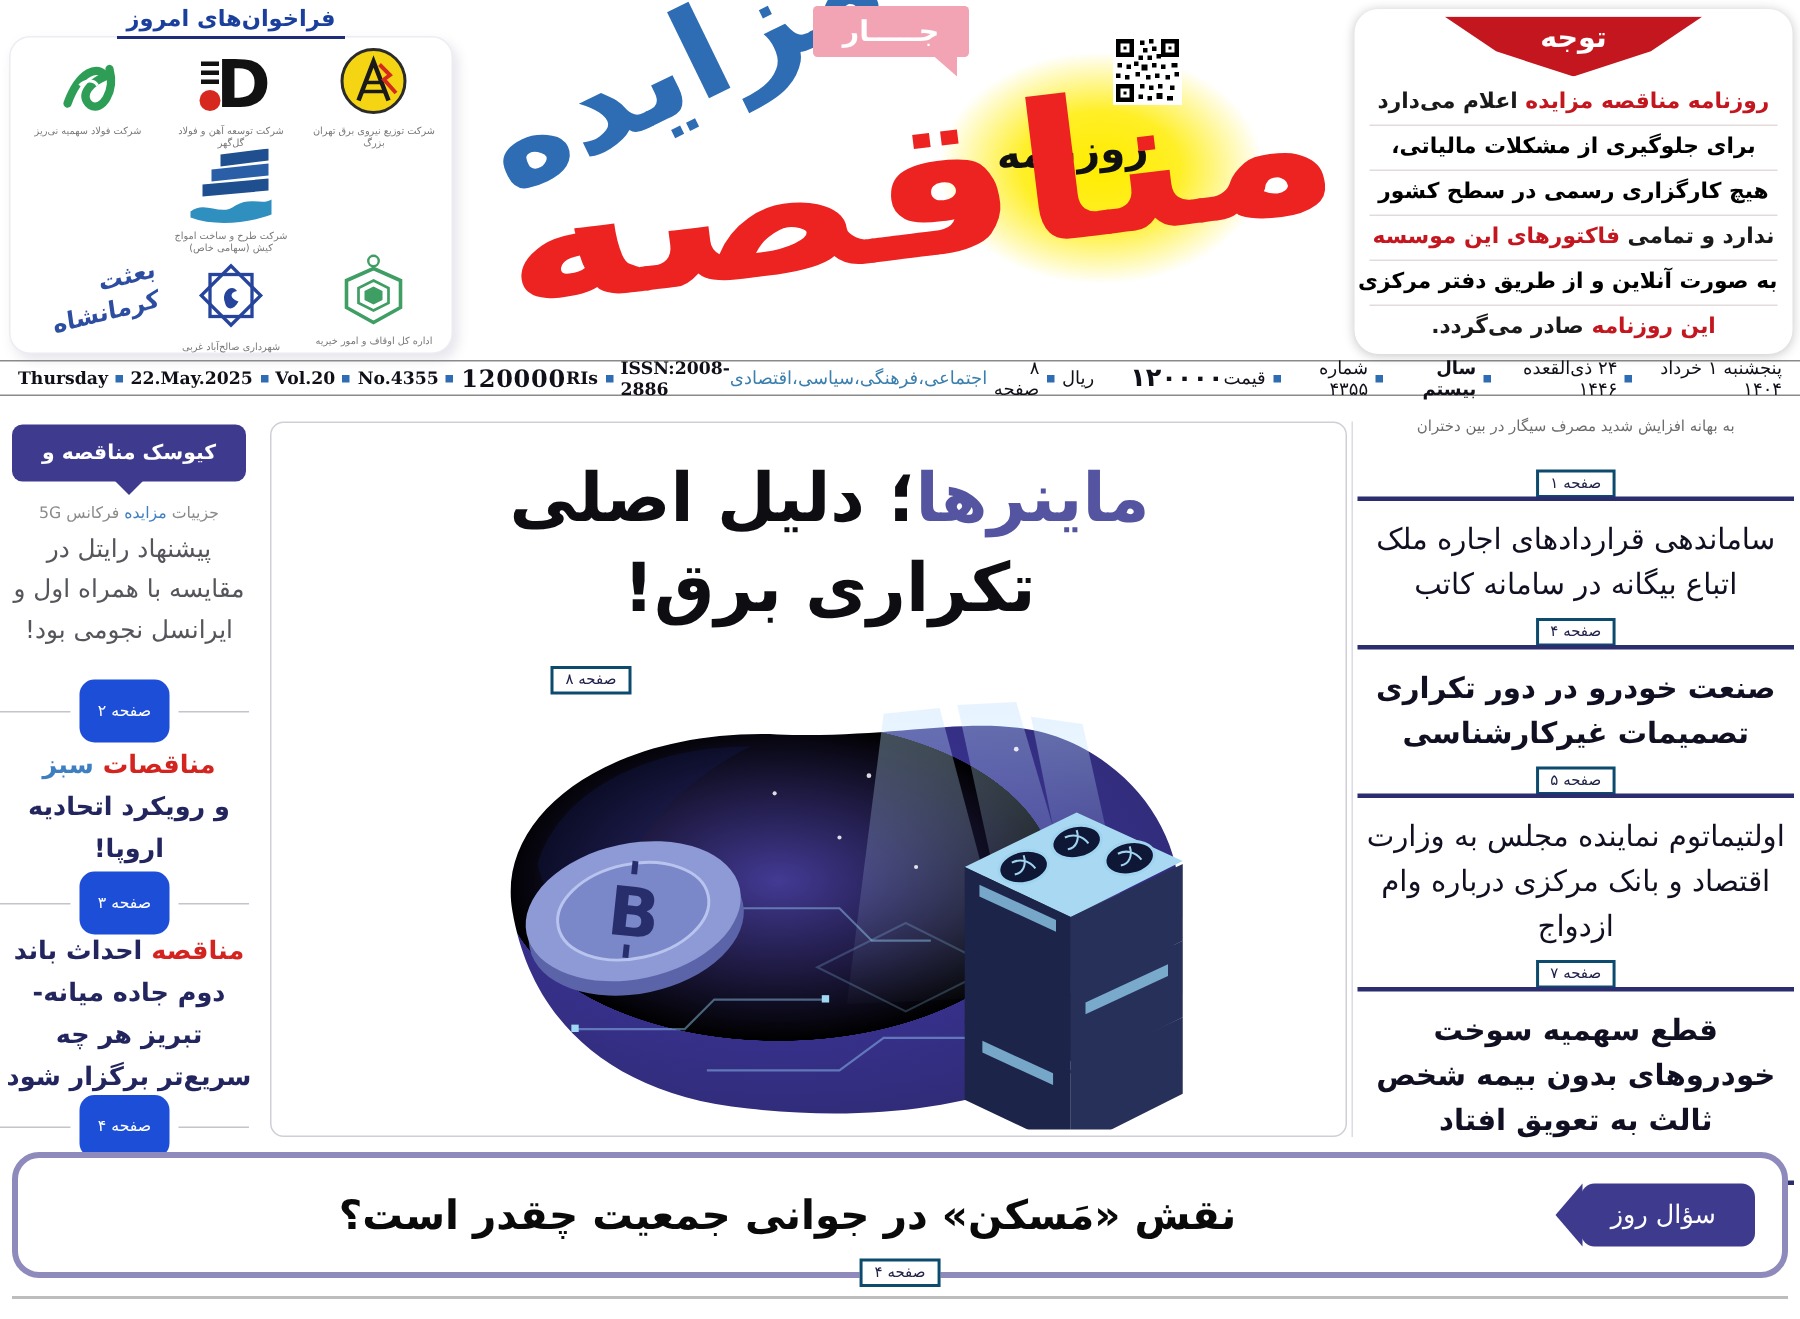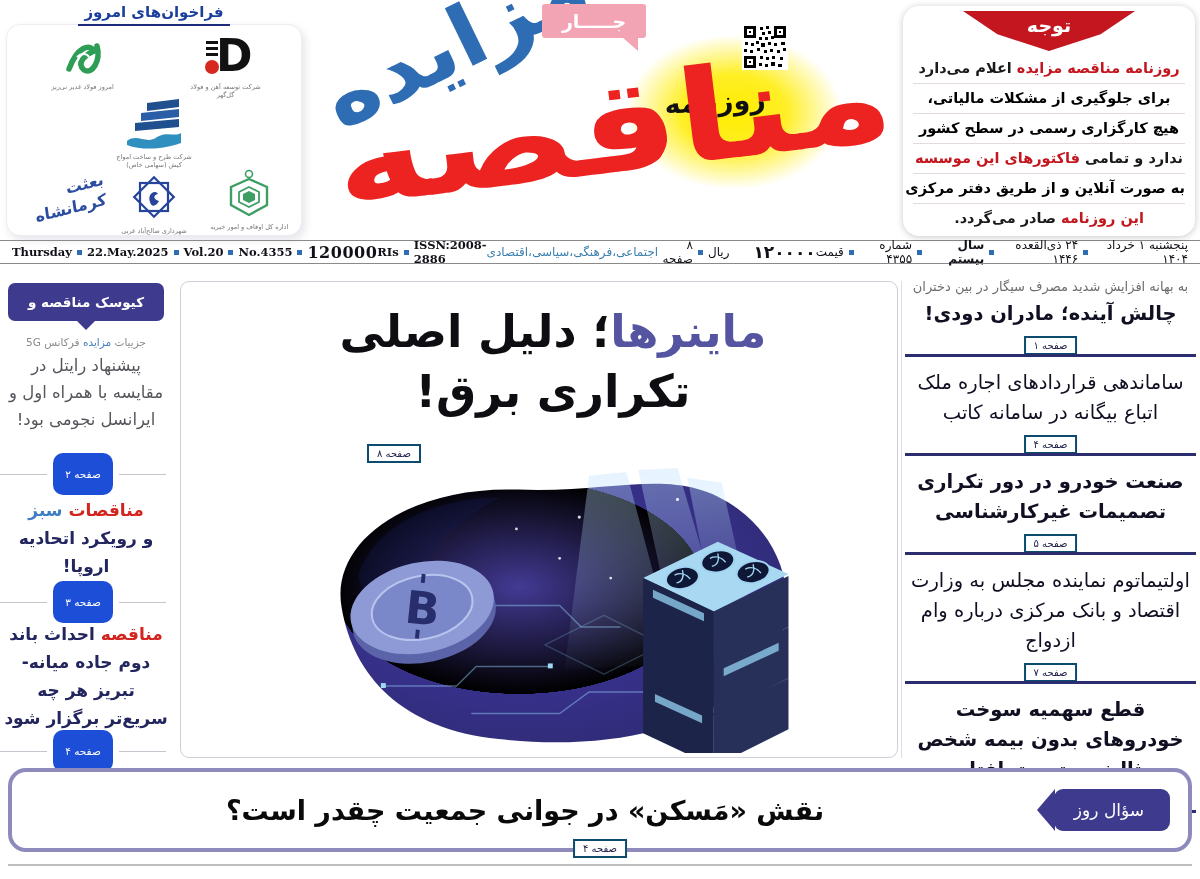--- a/index.html
+++ b/index.html
@@ -82,21 +82,21 @@
     line-height:60px;color:#0d0d12;}
   .main-headline .accent{color:#5554a0;}
   .page-tag{display:inline-block;background:#fff;border:2px solid #0c4a6e;color:#20224a;
     font-size:10px;padding:0 8px;line-height:15px;direction:rtl;}
   .main-card .page-tag{position:absolute;left:186px;top:162px;}
   .illus{position:absolute;left:84px;top:176px;}
   .vdivider{position:absolute;left:901px;top:281px;width:1px;height:477px;background:#dcdce4;}
   
   .right-col{position:absolute;left:905px;top:279px;width:291px;direction:rtl;}
   .rn-item{margin-bottom:11px;text-align:center;}
-  .rn-kicker{font-size:13px;color:#6d6d6d;margin-bottom:5px;}
+  .rn-kicker{font-size:10px;color:#6d6d6d;margin-bottom:20px;}
   .rn-title{font-size:19.5px;line-height:30px;color:#101022;padding:0 2px;}
   .rn-title.bold{font-weight:bold;} .rn-title.reg{font-weight:normal;}
   .rn-rule{position:relative;height:24px;margin-top:4px;}
   .rn-rule .line{position:absolute;bottom:0;left:0;right:0;height:3px;background:#2b2d6e;}
   .rn-rule .page-tag{position:absolute;bottom:2px;left:50%;transform:translateX(-50%);}
   
   .q-banner{position:absolute;left:8px;top:768px;width:1184px;height:84px;border:4px solid #8e8abc;
     border-radius:18px;box-sizing:border-box;background:#fff;}
   .q-badge{position:absolute;right:18px;top:50%;transform:translateY(-50%);background:#3e3a8e;
     color:#fff;font-size:17px;padding:11px 26px 11px 20px;border-radius:9px;direction:rtl;}
@@ -118,31 +118,40 @@
 <div class="calls-title">
   <span>فراخوان‌های امروز</span>
 </div>
 <div class="calls-panel">
   <div class="logo-row">
     <div class="logo-cell">
       <svg width="52" height="50" viewBox="0 0 52 50">
         <path d="M12 38 C20 16 33 12 37 20 C28 24 19 32 27 39 C35 44 44 30 40 15" stroke="#2e9e57" stroke-width="5.5" fill="none" stroke-linecap="round"></path>
         <path d="M20 26 C24 22 30 22 32 26" stroke="#fff" stroke-width="2" fill="none"></path>
       </svg>
-      <div class="logo-caption">امروز فولاد غدیر نی‌ریز</div>
+      <div class="logo-caption">شرکت فولاد سهمیه نی‌ریز</div>
     </div>
     <div class="logo-cell">
       <svg width="52" height="50" viewBox="0 0 52 50">
         <text x="16" y="40" font-size="44" font-weight="bold" fill="#121212" font-family="DejaVu Sans,sans-serif">D</text>
         <rect x="6" y="10" width="12" height="3" fill="#121212"></rect>
         <rect x="6" y="16" width="12" height="3" fill="#121212"></rect>
         <rect x="6" y="22" width="12" height="3" fill="#121212"></rect>
         <circle cx="12" cy="36" r="7" fill="#d6281e"></circle>
       </svg>
       <div class="logo-caption">شرکت توسعه آهن و فولاد گل‌گهر</div>
+    </div>
+    <div class="logo-cell">
+      <svg width="52" height="50" viewBox="0 0 52 50">
+        <circle cx="26" cy="23" r="21" fill="#f5d513" stroke="#2b2b2b" stroke-width="2"></circle>
+        <path d="M16 36 L26 10 L36 36" stroke="#1a1a1a" stroke-width="3" fill="none"></path>
+        <path d="M20 24 H32 M18 30 H34" stroke="#1a1a1a" stroke-width="2.4"></path>
+        <polyline points="30,12 37,19 33,22 41,31" stroke="#d42a1e" stroke-width="2.6" fill="none"></polyline>
+      </svg>
+      <div class="logo-caption">شرکت توزیع نیروی برق تهران بزرگ</div>
     </div>
   </div>
   <div class="logo-row">
     <div class="logo-cell single">
       <svg width="62" height="52" viewBox="0 0 62 52">
         <polygon points="24,4 56,0 56,8 24,12" fill="#1f4f8f"></polygon>
         <polygon points="18,14 56,10 56,18 18,22" fill="#2a5fa8"></polygon>
         <polygon points="12,24 56,20 56,28 12,32" fill="#1f4f8f"></polygon>
         <path d="M4,42 C14,34 24,46 34,38 C44,32 52,38 58,34 L58,44 C42,50 20,52 4,46 Z" fill="#2f8fbf"></path>
       </svg>
@@ -388,21 +397,20 @@
       </g>
     </g>
   </svg>
 </div>
 <div class="vdivider"></div>
 
 <div class="right-col">
 
     <div class="rn-item">
       <div class="rn-kicker">به بهانه افزایش شدید مصرف سیگار در بین دختران</div>
-      <div class="rn-title bold">چالش آینده؛ مادران دودی!</div>
       <div class="rn-rule">
         <span class="page-tag">صفحه ۱</span>
         <div class="line"></div>
       </div>
     </div>
 
     <div class="rn-item">
 
       <div class="rn-title reg">ساماندهی قراردادهای اجاره ملک اتباع بیگانه در سامانه کاتب</div>
       <div class="rn-rule">

